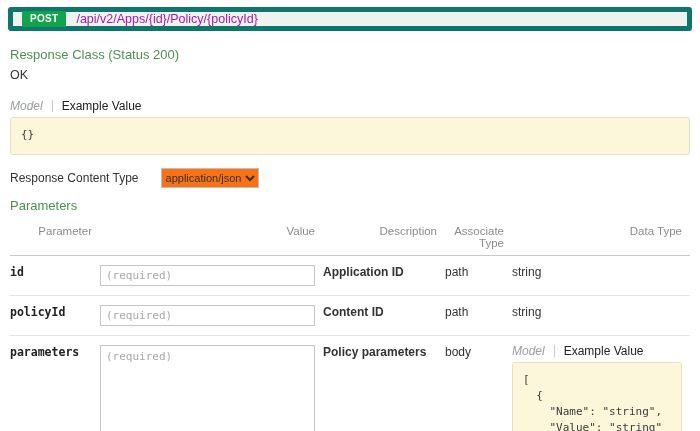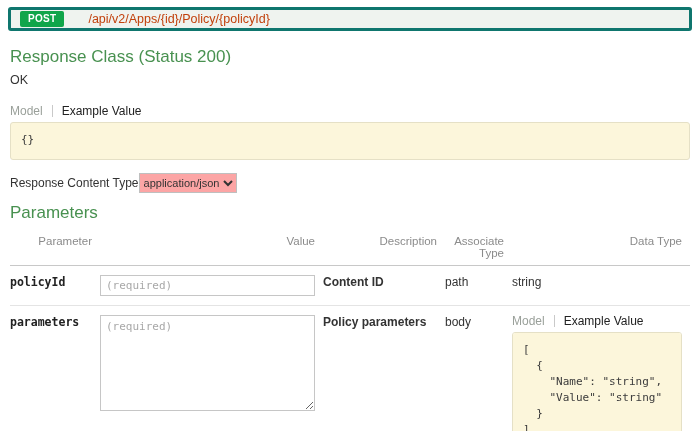--- a/index.html
+++ b/index.html
@@ -8,85 +8,85 @@
     font-family: "Liberation Sans", sans-serif;
     background: #ffffff;
     color: #333;
     overflow: hidden;
     font-size: 12px;
   }
   
   .op-header {
     margin: 7px 8px 4px 8px;
     background: #eff3ef;
-    border: 3px solid #0f766e;
+    border: 5px solid #0f766e;
     border-radius: 3px;
     padding: 3px 9px;
     display: flex;
     align-items: center;
     height: 24px;
   }
   .method-badge {
     background: #10a54a;
     color: #fff;
     font-size: 10px;
     font-weight: bold;
     padding: 2px 8px 3px 8px;
     border-radius: 2px;
     letter-spacing: 0.3px;
   }
   .endpoint-path {
-    margin-left: 24px;
+    margin-left: 10px;
     font-size: 12.5px;
-    color: #c2410c;
+    color: #a21caf;
     text-decoration: none;
     cursor: pointer;
   }
   .op-link {
     margin-left: auto;
     font-size: 11.5px;
     color: #489150;
     text-decoration: none;
     cursor: pointer;
   }
   
   .content { padding: 2px 10px 0 10px; }
   .green-heading {
     color: #489150;
-    font-size: 17px;
+    font-size: 13px;
     font-weight: normal;
     margin: 10px 0 6px 0;
   }
   .status-text { font-size: 12.5px; color: #333; margin-bottom: 16px; }
   .tabs { font-size: 12px; margin: 6px 0 3px 0; display: flex; align-items: center; }
   .tab { color: #9aa09a; cursor: pointer; padding: 1px 7px; }
-  .tab:first-child { padding-left: 0; }
+  .tab:first-child { padding-left: 0; font-style: italic; }
   .tab.active { color: #222; }
   .tab-sep { border-left: 1px solid #c9c9c9; height: 12px; margin: 0 2px; }
   .snippet {
     background: #fcf6db;
     border: 1px solid #e5e0c6;
     border-radius: 3px;
     padding: 9px 10px;
     font-family: "DejaVu Sans Mono", "Liberation Mono", monospace;
     font-size: 11px;
     line-height: 1.45;
     color: #3b3b3b;
     white-space: pre;
     overflow: auto;
     margin: 3px 0 6px 0;
   }
   .response-snippet { height: 38px; }
-  .ct-row { margin: 13px 0 2px 0; display: flex; align-items: center; gap: 0; font-size: 12px; color: #333; }
+  .ct-row { margin: 13px 0 2px 0; display: flex; align-items: center; gap: 22px; font-size: 12px; color: #333; }
   select {
     font-family: "Liberation Sans", sans-serif;
     font-size: 11px;
     color: #333;
     border: 1px solid #bfbfbf;
-    background: #fca5a5;
+    background: #f97316;
     height: 20px;
   }
   
   table { width: 680px; border-collapse: collapse; table-layout: fixed; margin-top: 2px; }
   col.c-param { width: 90px; }
   col.c-value { width: 223px; }
   col.c-desc  { width: 122px; }
   col.c-ptype { width: 67px; }
   col.c-dtype { width: 178px; }
   th {
@@ -177,20 +177,27 @@
       <tr>
         <th>Parameter</th>
         <th>Value</th>
         <th>Description</th>
         <th>Associate Type</th>
         <th>Data Type</th>
       </tr>
     </thead>
     <tbody>
 
+      <tr>
+        <td class="param-name">id</td>
+        <td><input class="param-input" type="text" placeholder="(required)" style=""></td>
+        <td class="desc">Application ID</td>
+        <td>path</td>
+        <td>string</td>
+      </tr>
 
       <tr>
         <td class="param-name">policyId</td>
         <td><input class="param-input" type="text" placeholder="(required)" style=""></td>
         <td class="desc">Content ID</td>
         <td>path</td>
         <td>string</td>
       </tr>
 
       <tr>

